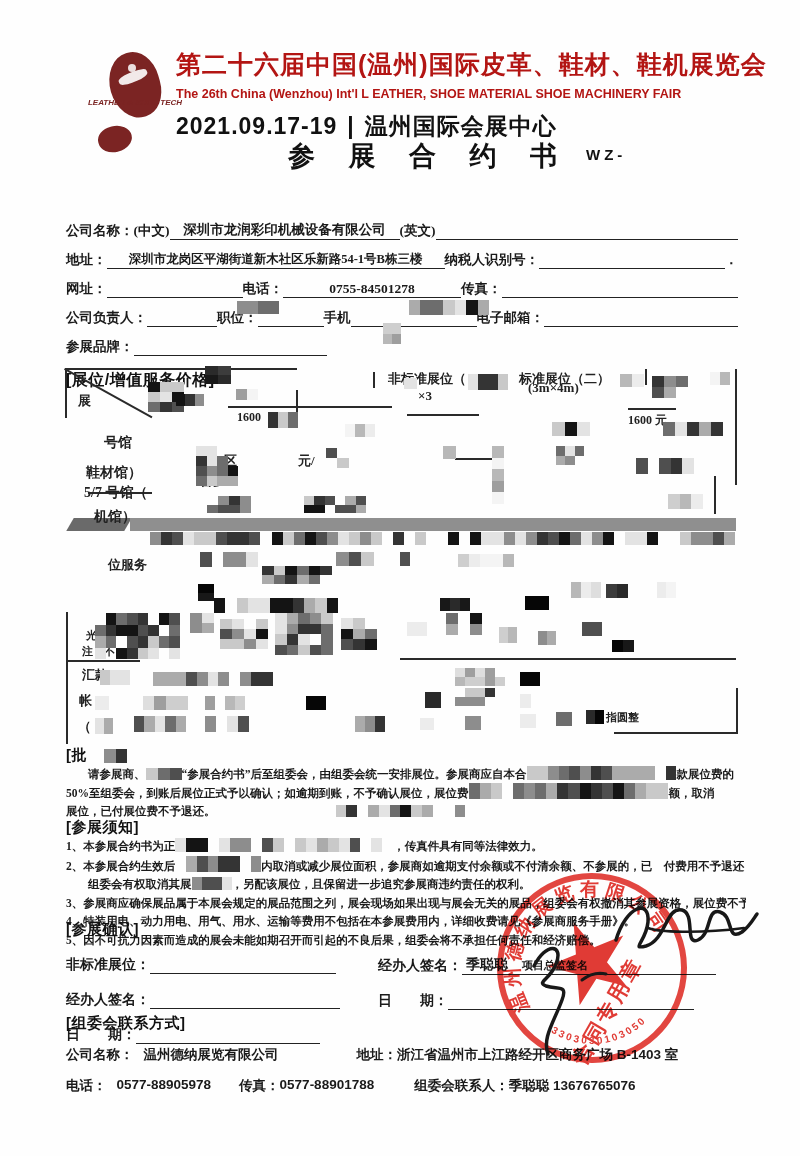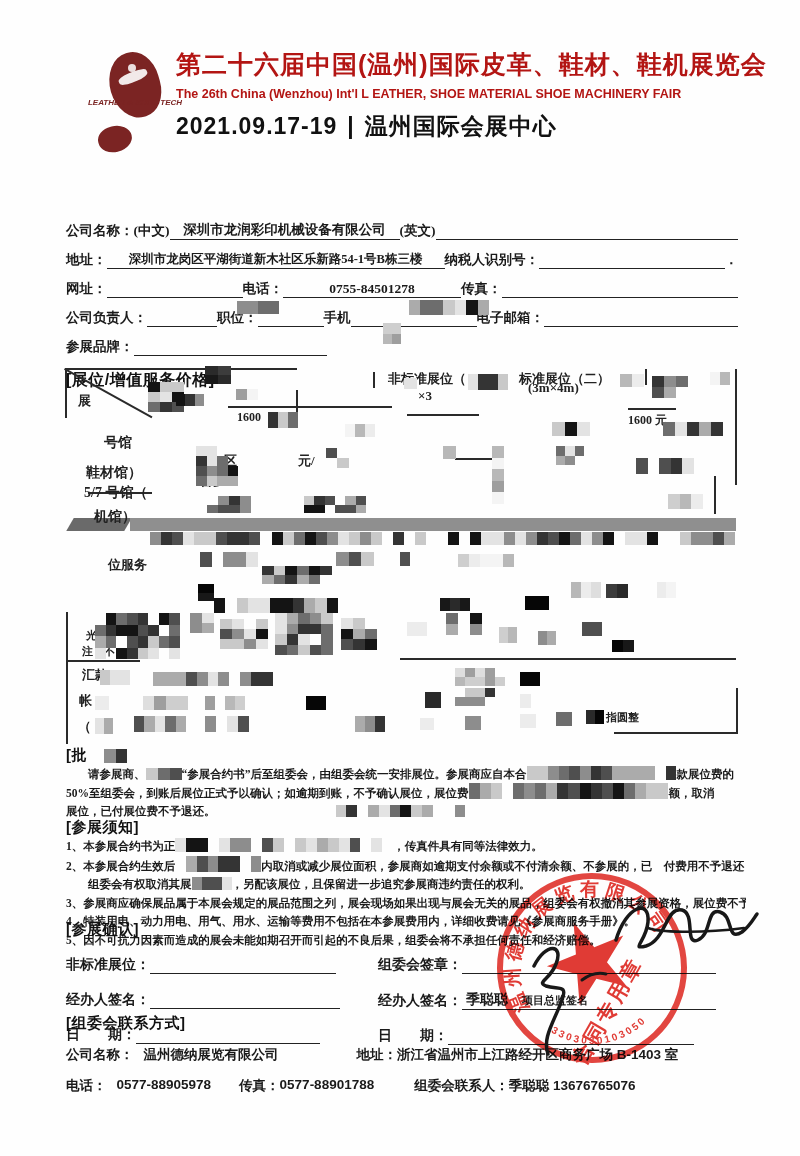--- a/index.html
+++ b/index.html
@@ -82,20 +82,24 @@
     <div class="mark"></div>
     <div class="mark2"></div>
     <div class="logotext">LEATHER &amp; SHOE TECH</div>
   </div>
   <div class="titles">
     <div class="title-cn">第二十六届中国(温州)国际皮革、鞋材、鞋机展览会</div>
     <div class="title-en">The 26th China (Wenzhou) Int'l L EATHER, SHOE MATERIAL SHOE MACHINERY FAIR</div>
     <div class="date-line">
       <span>2021.09.17-19</span><span class="date-sep">|</span><span>温州国际会展中心</span>
     </div>
+  </div>
+  <div class="contract-row">
+    <div class="contract-title">参 展 合 约 书</div>
+    <div class="wz">WZ-</div>
   </div>
 
 
   <div class="company">
 
     <div class="frow">
       <span class="lbl">公司名称：</span>
       <span class="lbl">(中文)</span>
       <span class="ul fixed" style="width:222px">深圳市龙润彩印机械设备有限公司</span>
       <span class="lbl">(英文)</span>
@@ -773,24 +777,20 @@
           <span>经办人签名：</span>
           <span class="ul" style="width:182px"></span>
         </div>
         <div class="crow">
           <span>日　　期：</span>
           <span class="ul" style="width:176px"></span>
         </div>
       </div>
       <div style="padding-left:12px">
         <div class="crow">
-          <span>组委会签章：</span>
-          <span class="ul" style="width:246px"></span>
-        </div>
-        <div class="crow">
           <span>经办人签名：</span>
           <span class="ul" style="width:246px;text-align:left"><span class="sig-val">季聪聪</span><span class="sig-note">项目总监签名</span></span>
         </div>
         <div class="crow">
           <span>日　　期：</span>
           <span class="ul" style="width:238px"></span>
         </div>
       </div>
     </div>
   </div>

